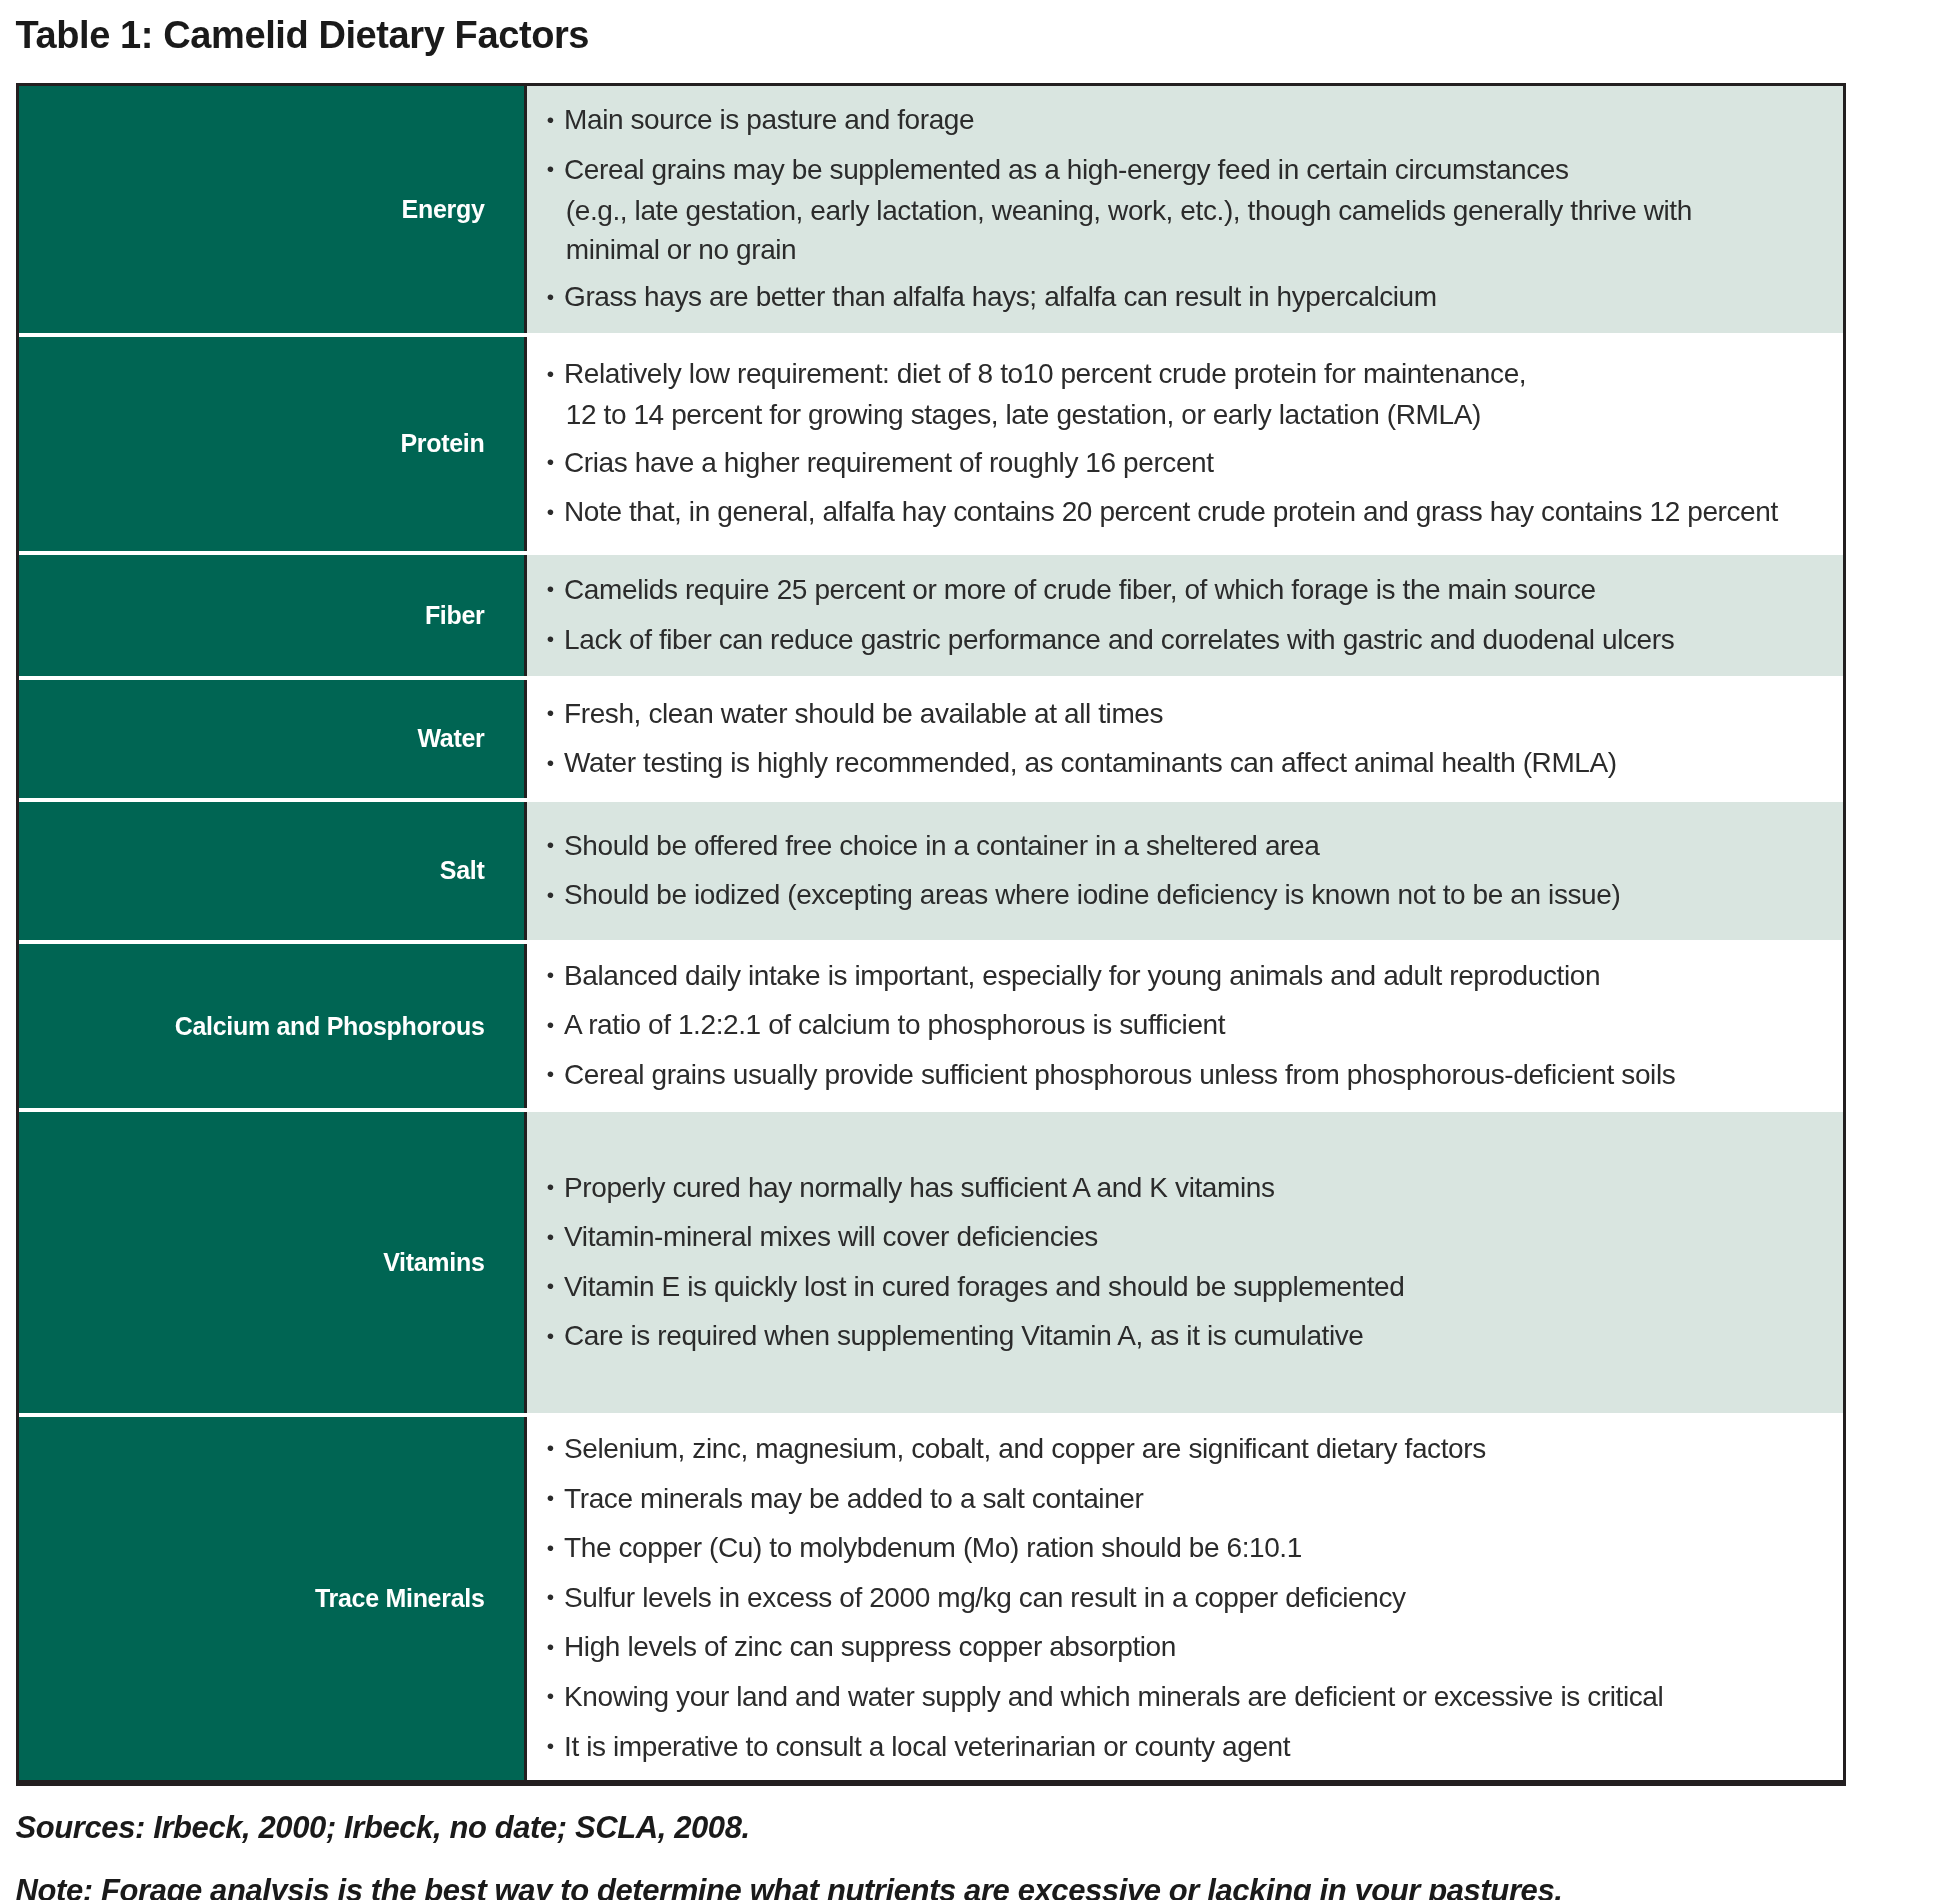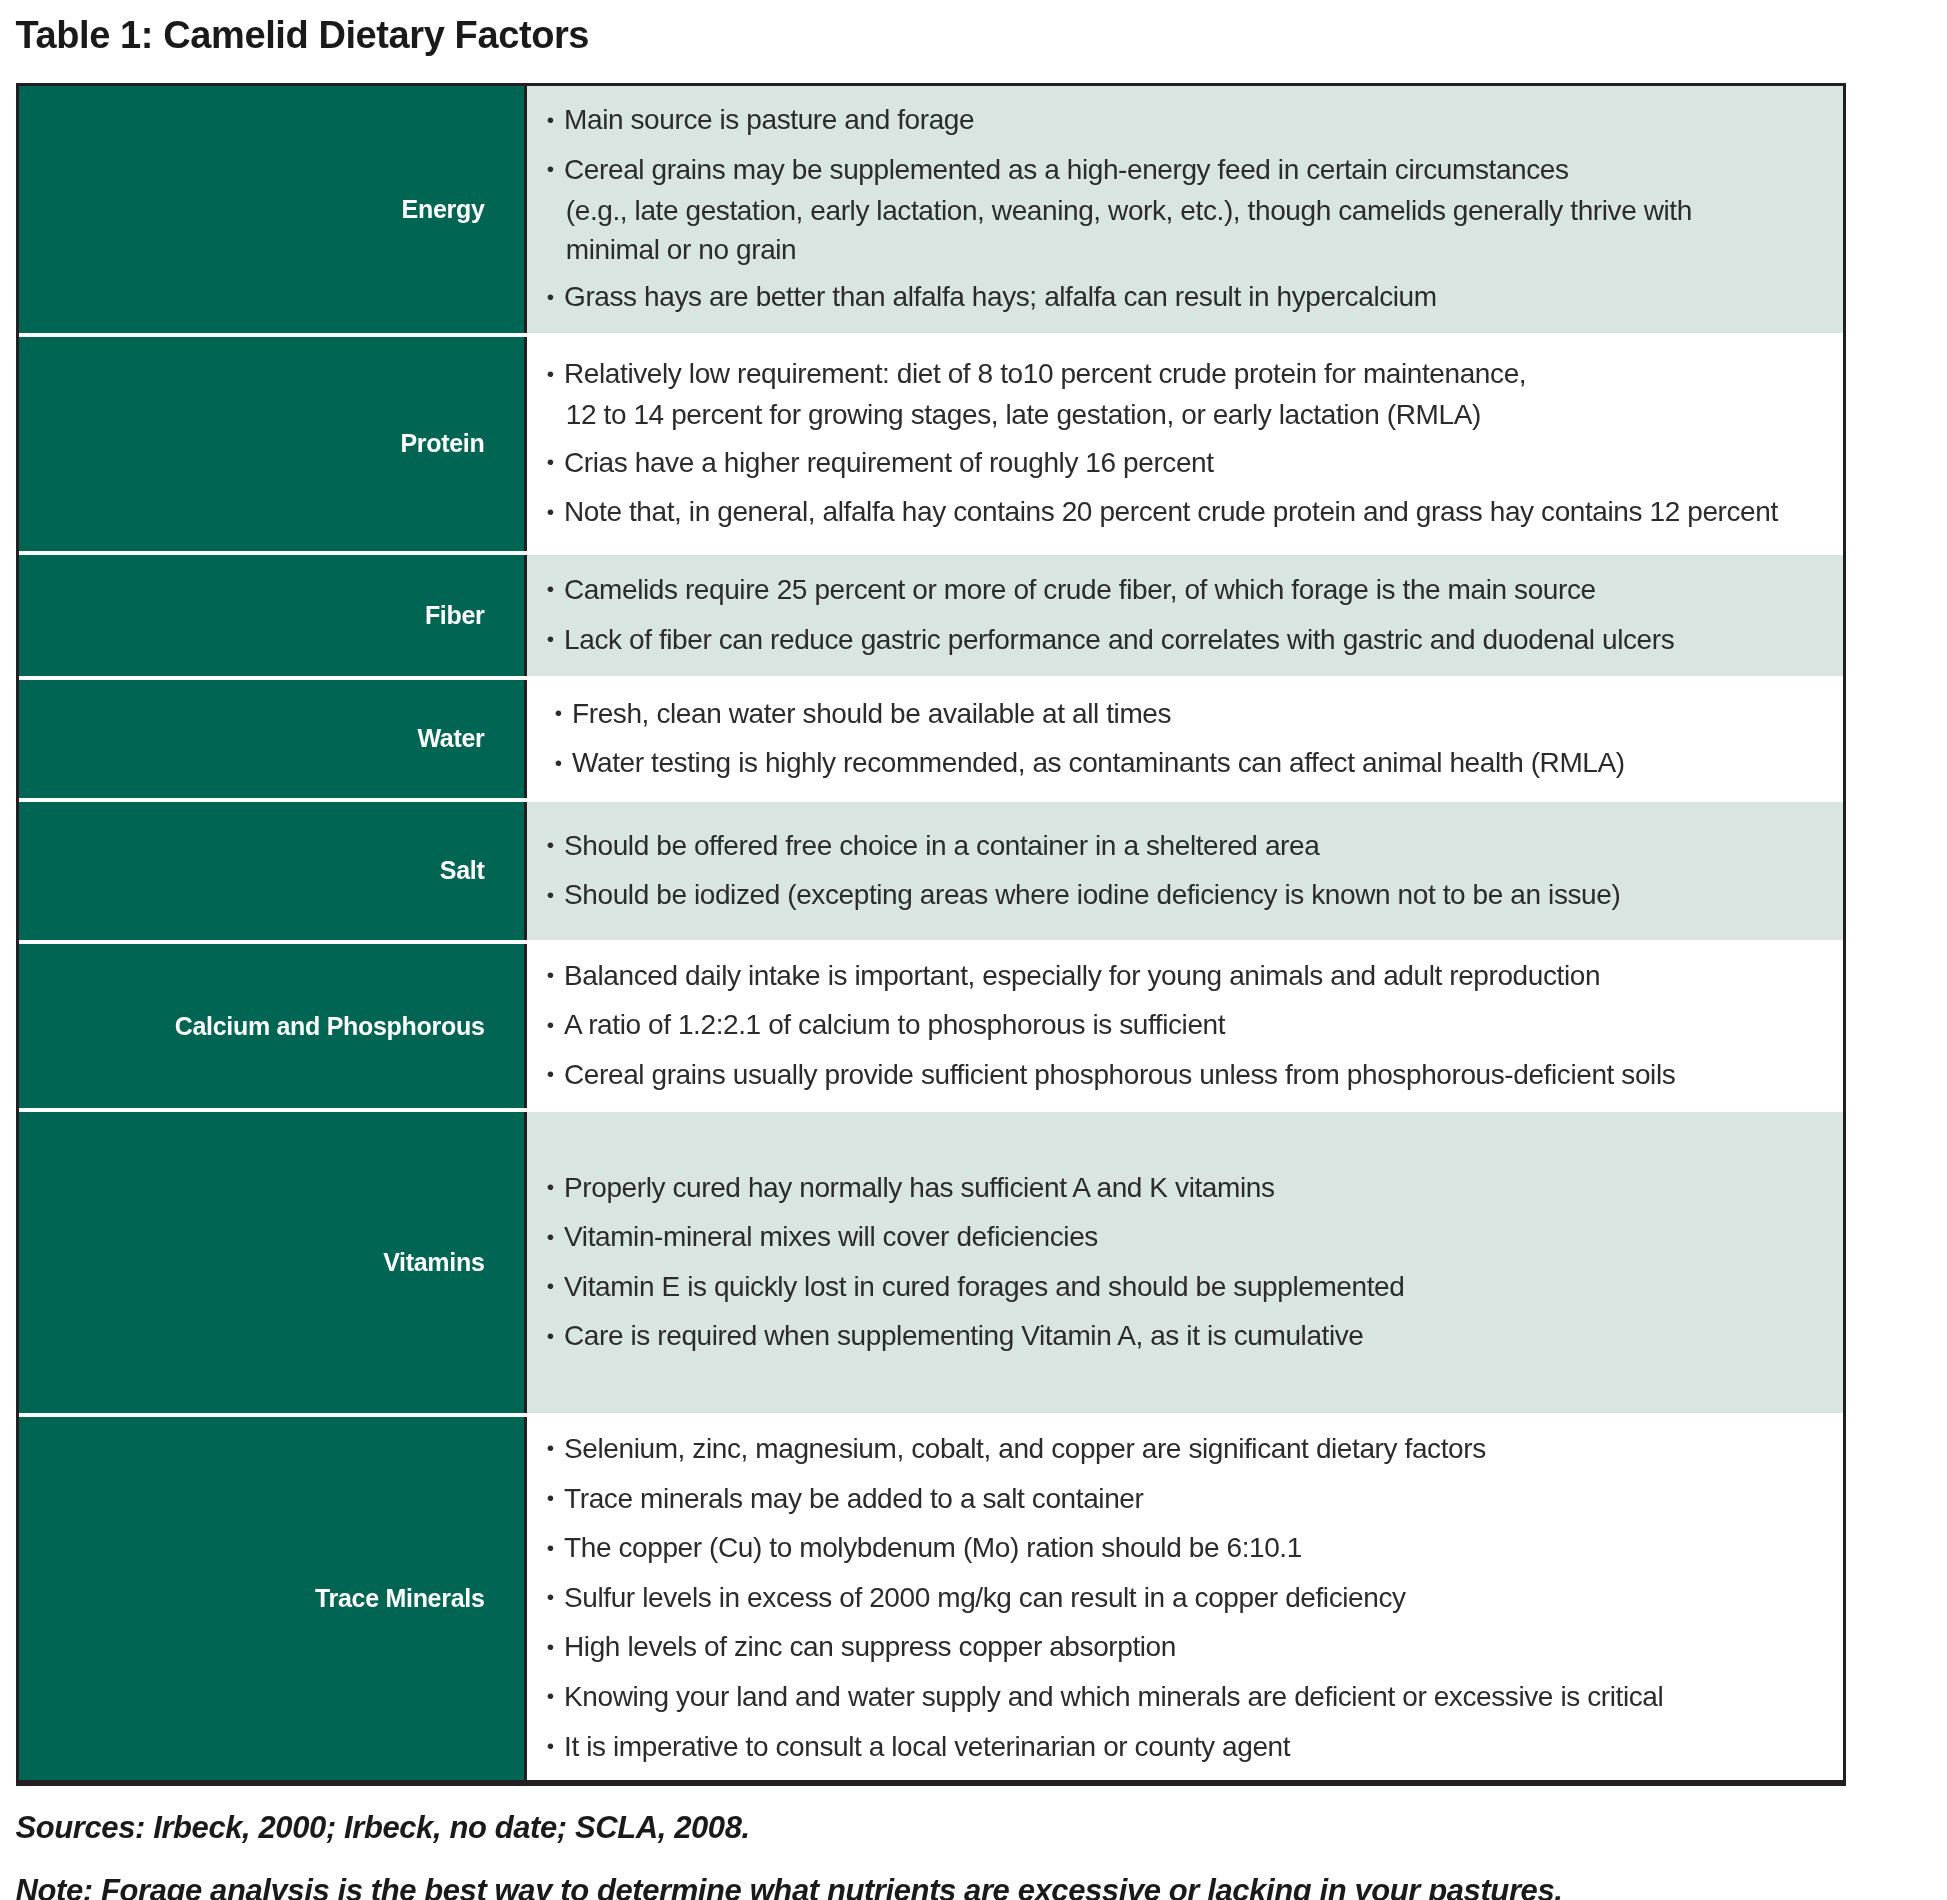--- a/index.html
+++ b/index.html
@@ -36,21 +36,21 @@
   }
   .t-row{
     display:flex;
     align-items:stretch;
   }
   .t-row + .t-row{border-top:4.3px solid var(--sep);}
   
   .t-row:nth-child(1){min-height:247px;}
   .t-row:nth-child(2){min-height:218px;}
   .t-row:nth-child(3){min-height:125px;}
-  .t-row:nth-child(4){min-height:122px;gap:8px;}
+  .t-row:nth-child(4){min-height:122px;}
   .t-row:nth-child(5){min-height:142px;}
   .t-row:nth-child(6){min-height:168px;}
   .t-row:nth-child(7){min-height:305px;}
   .t-row:nth-child(8){min-height:332px;}
   .factor-cell{
     flex:0 0 508px;
     background:var(--teal);
     display:flex;
     align-items:center;
     justify-content:flex-end;

